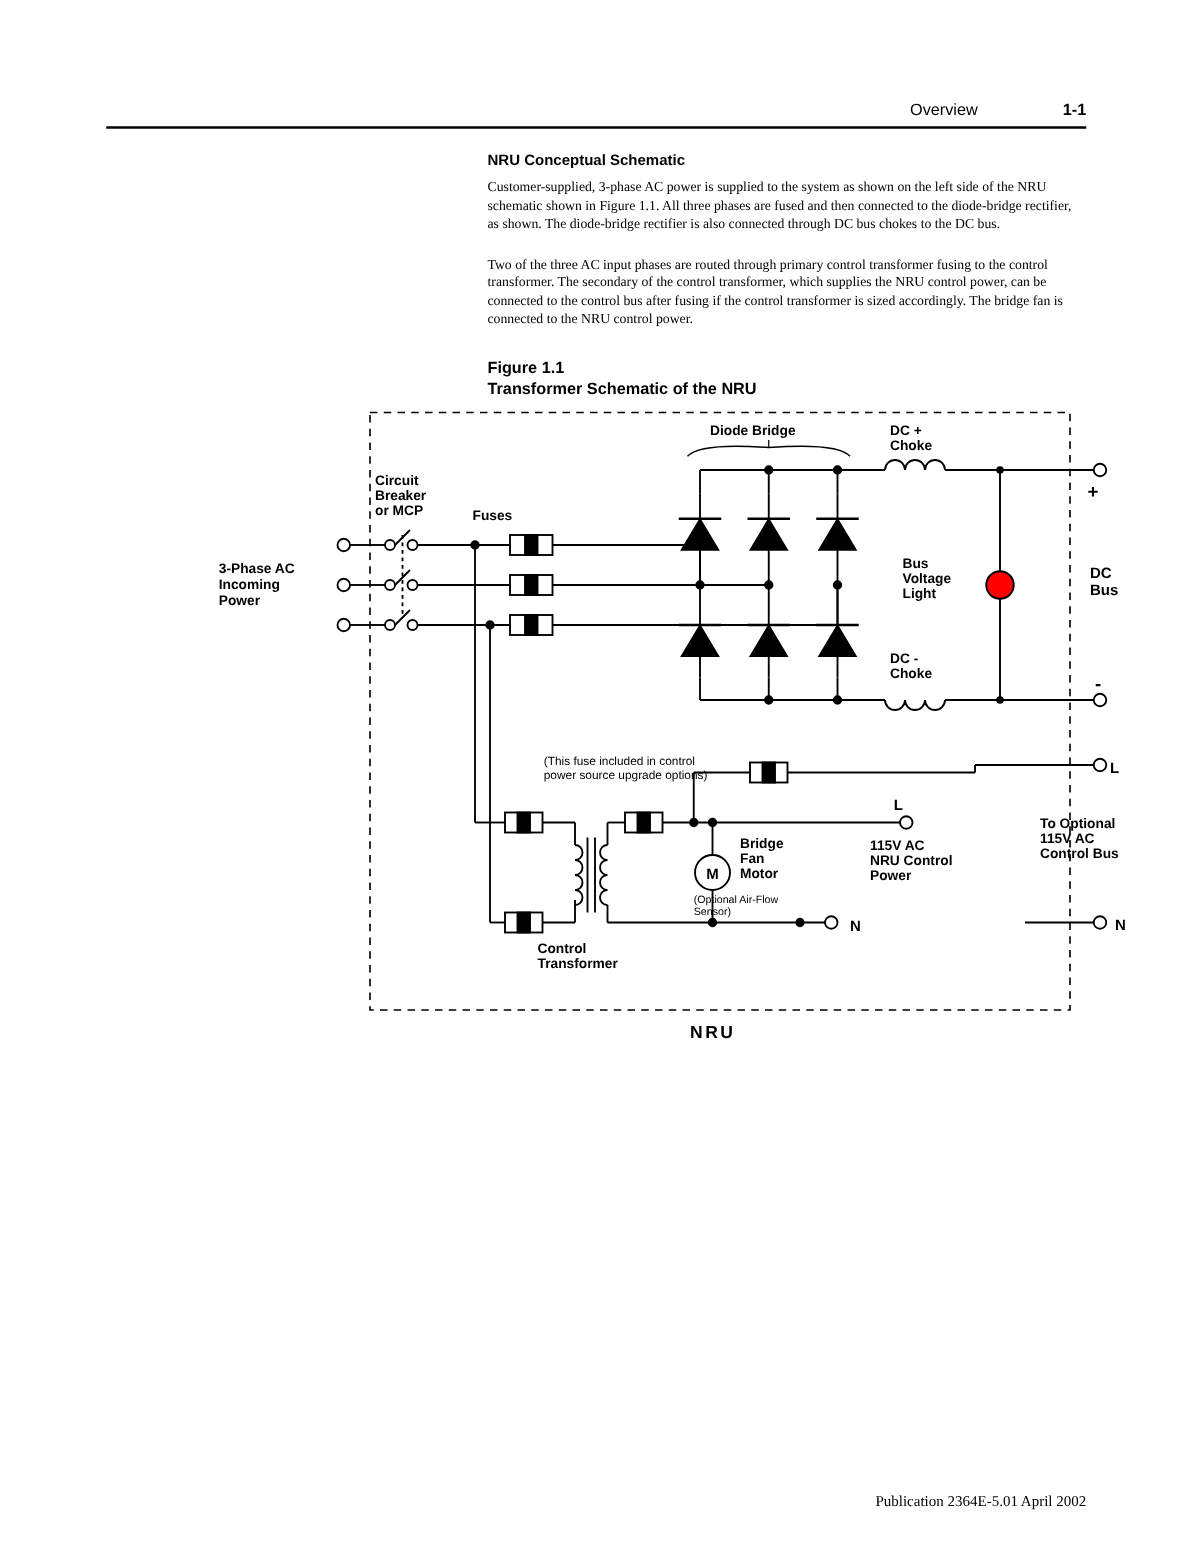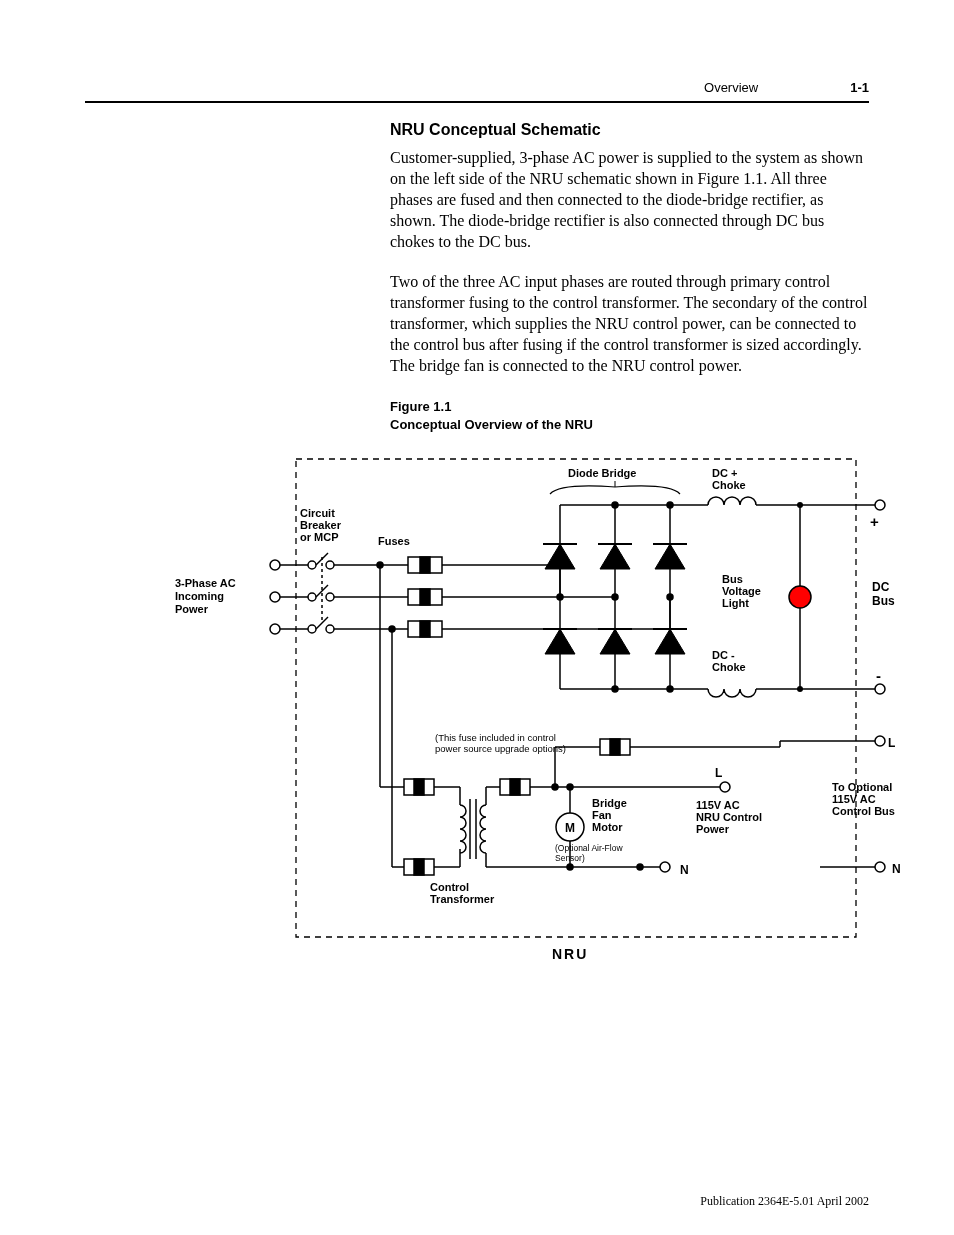--- a/index.html
+++ b/index.html
@@ -13,49 +13,49 @@
     position: relative;
   }
   .page {
     padding: 80px 85px 40px 85px;
     box-sizing: border-box;
   }
   .header-row {
     display: flex;
     justify-content: flex-end;
     align-items: baseline;
-    gap: 92px;
+    gap: 68px;
     font-family: Arial, Helvetica, sans-serif;
     font-size: 13px;
     margin-bottom: 6px;
   }
   .header-page { font-weight: bold; }
   .hr { border-top: 2px solid #000; margin-bottom: 18px; }
   .content-col {
     margin-left: 305px;
     max-width: 495px;
   }
   .section-title {
     font-family: Arial, Helvetica, sans-serif;
     font-weight: bold;
-    font-size: 16px;
+    font-size: 12px;
     margin-bottom: 8px;
   }
   .body-text {
-    font-size: 16px;
+    font-size: 11px;
     line-height: 1.32;
     margin-bottom: 18px;
   }
   .fig-caption {
     font-family: Arial, Helvetica, sans-serif;
     font-weight: bold;
     font-size: 13px;
     line-height: 1.35;
     margin-top: 22px;
-    margin-bottom: 16px;
+    margin-bottom: 0;
   }
   .footer {
     position: absolute;
     bottom: 26px;
     right: 85px;
     font-size: 12px;
     font-family: "Times New Roman", serif;
     margin-left: 16px;
   }
   svg text {
@@ -73,21 +73,21 @@
     <span class="header-page">1-1</span>
   </div>
   <div class="hr"></div>
 
   <div class="content-col">
     <div class="section-title">NRU Conceptual Schematic</div>
     <div class="body-text">Customer-supplied, 3-phase AC power is supplied to the system as shown on the left side of the NRU schematic shown in Figure 1.1. All three phases are fused and then connected to the diode-bridge rectifier, as shown.  The diode-bridge rectifier is also connected through DC bus chokes to the DC bus.</div>
     <div class="body-text">Two of the three AC input phases are routed through primary control transformer fusing to the control transformer.  The secondary of the control transformer, which supplies the NRU control power, can be connected to the control bus after fusing if the control transformer is sized accordingly.  The bridge fan is connected to the NRU control power.</div>
     <div class="fig-caption">
       <span>Figure 1.1</span><br>
-      <span>Conceptual Overview of the NRU</span>
+      <span>Transformer Schematic of the NRU</span>
     </div>
 
     <div class="svg-wrap">
       <svg width="764" height="520" viewBox="0 0 764 520">
 
         <rect x="136" y="10" width="560" height="478" fill="none" stroke="#000" stroke-width="1.3" stroke-dasharray="6,5"></rect>
 
         <text x="15" y="138" class="bold" font-size="11"><tspan x="15" dy="0">3-Phase AC</tspan><tspan x="15" dy="13">Incoming</tspan><tspan x="15" dy="13">Power</tspan></text>
 
         <g stroke="#000" stroke-width="1.5" fill="#fff">

